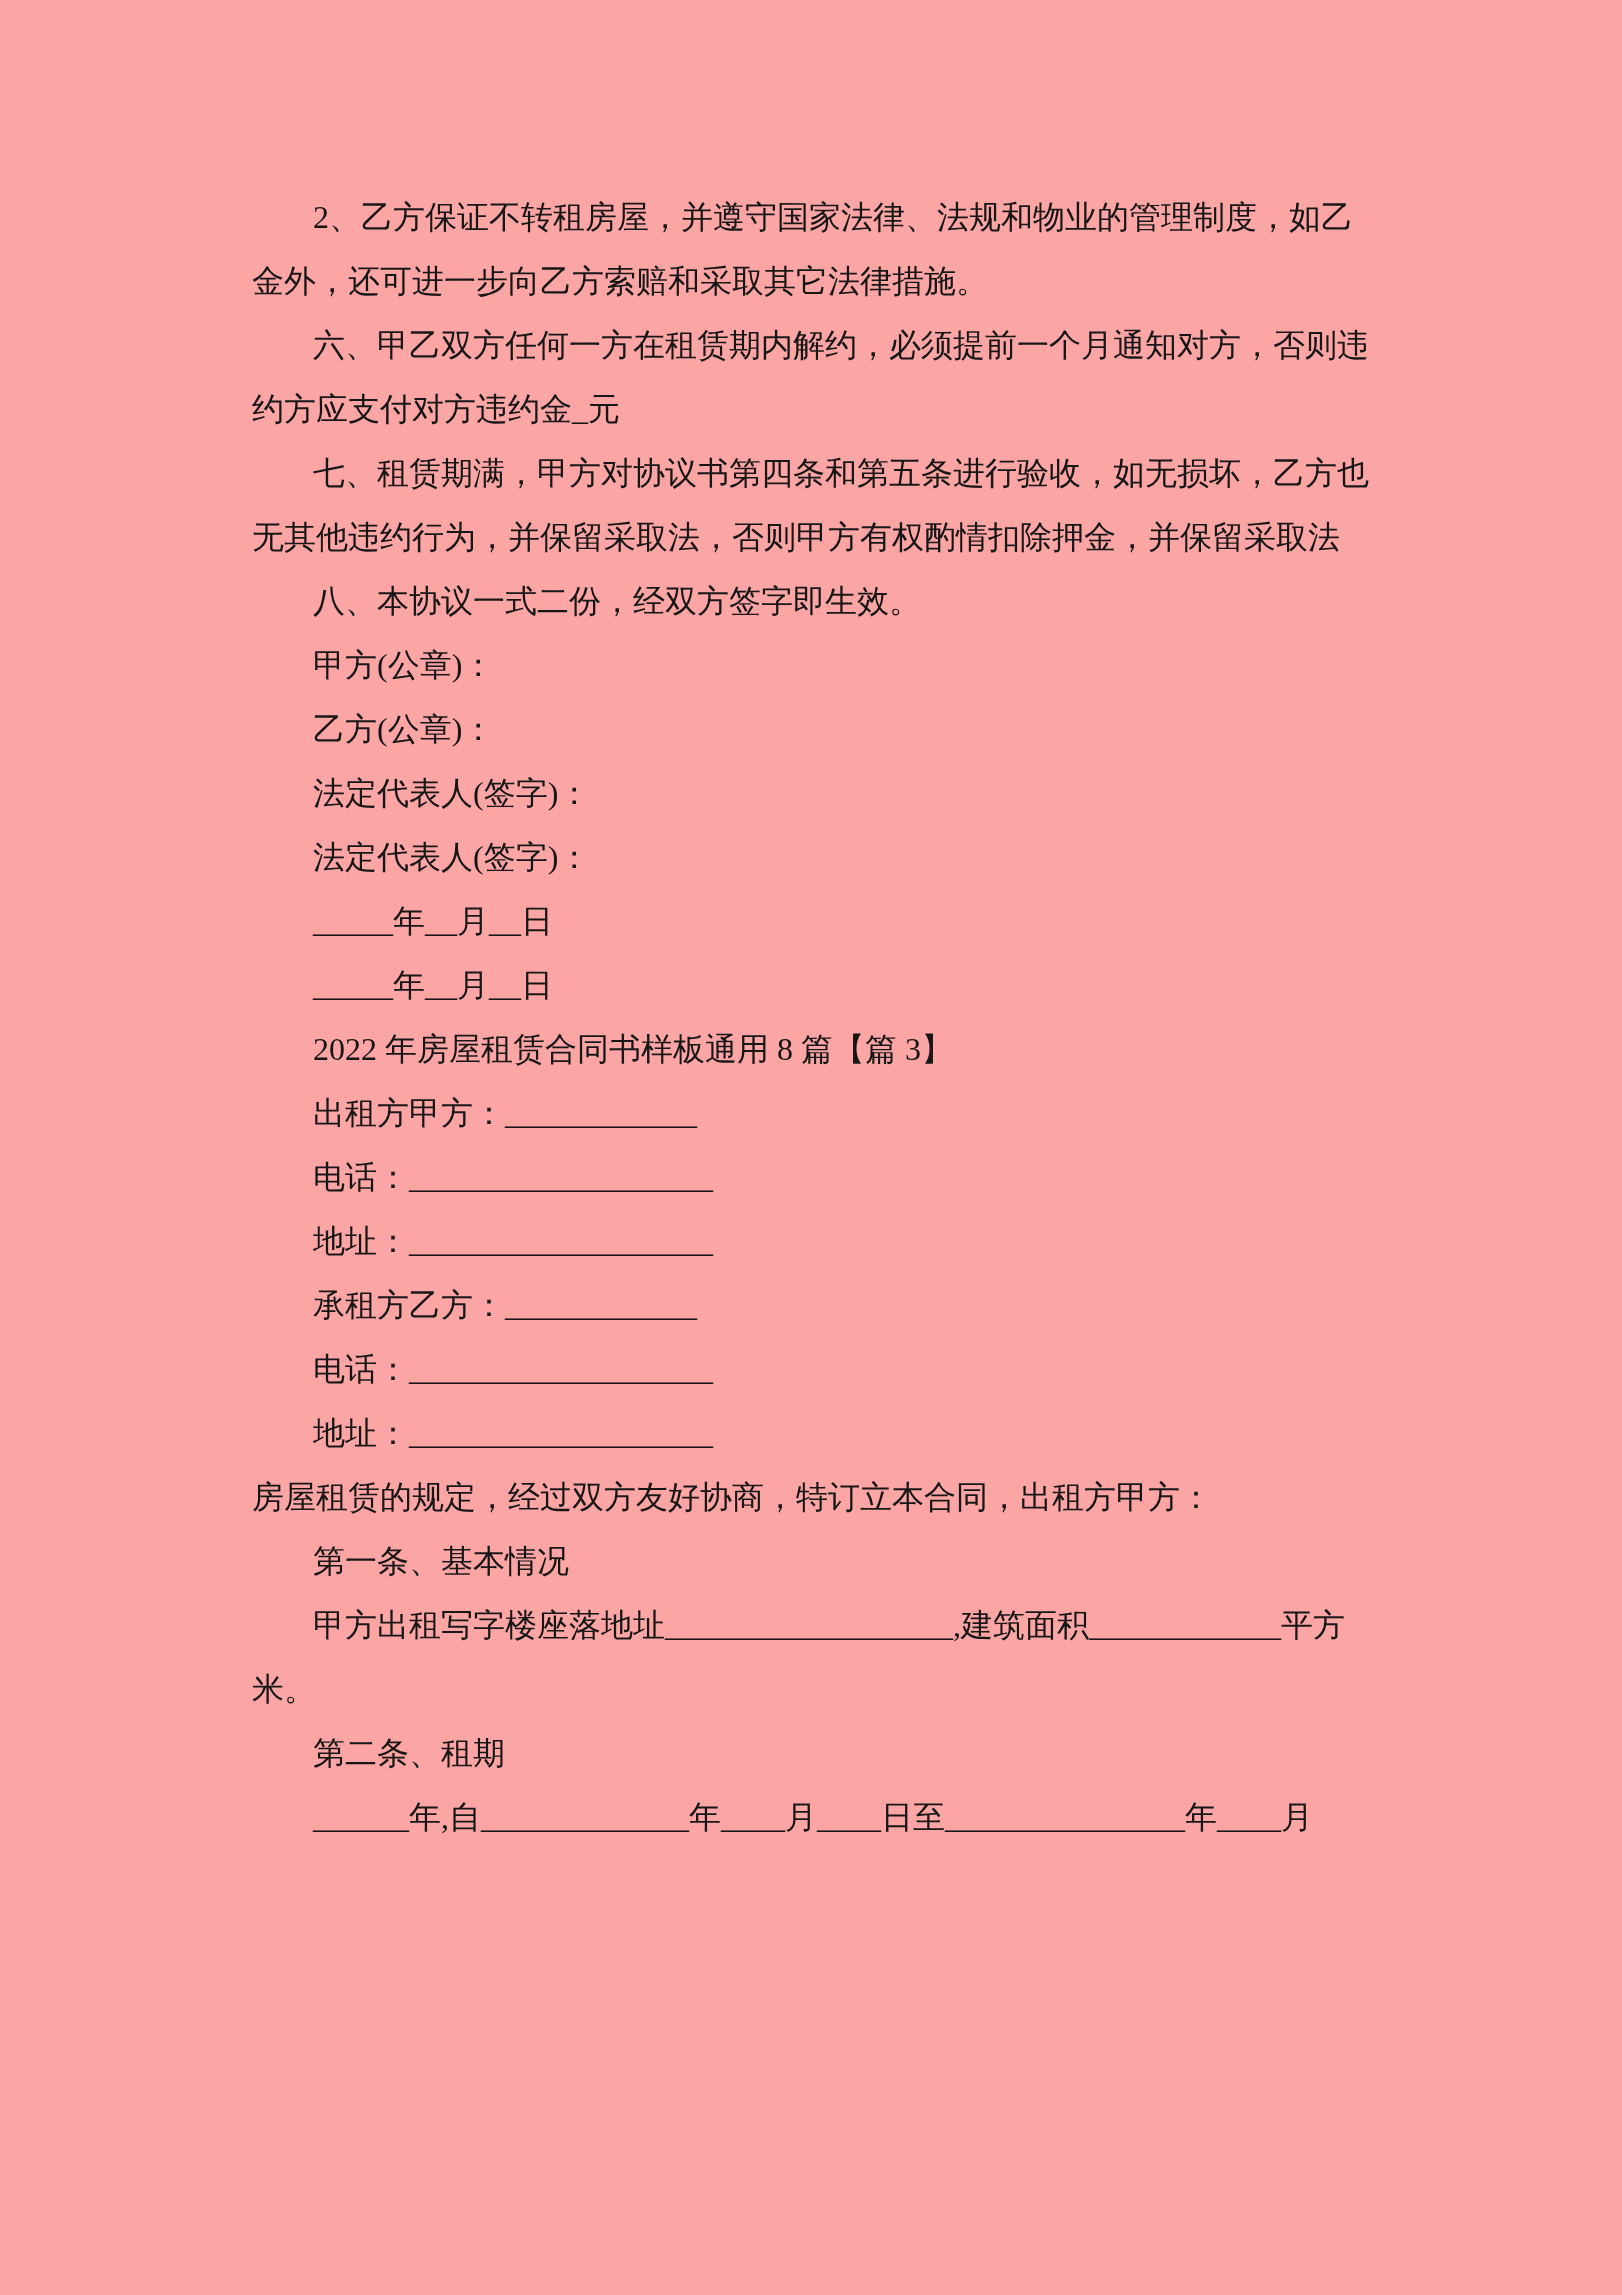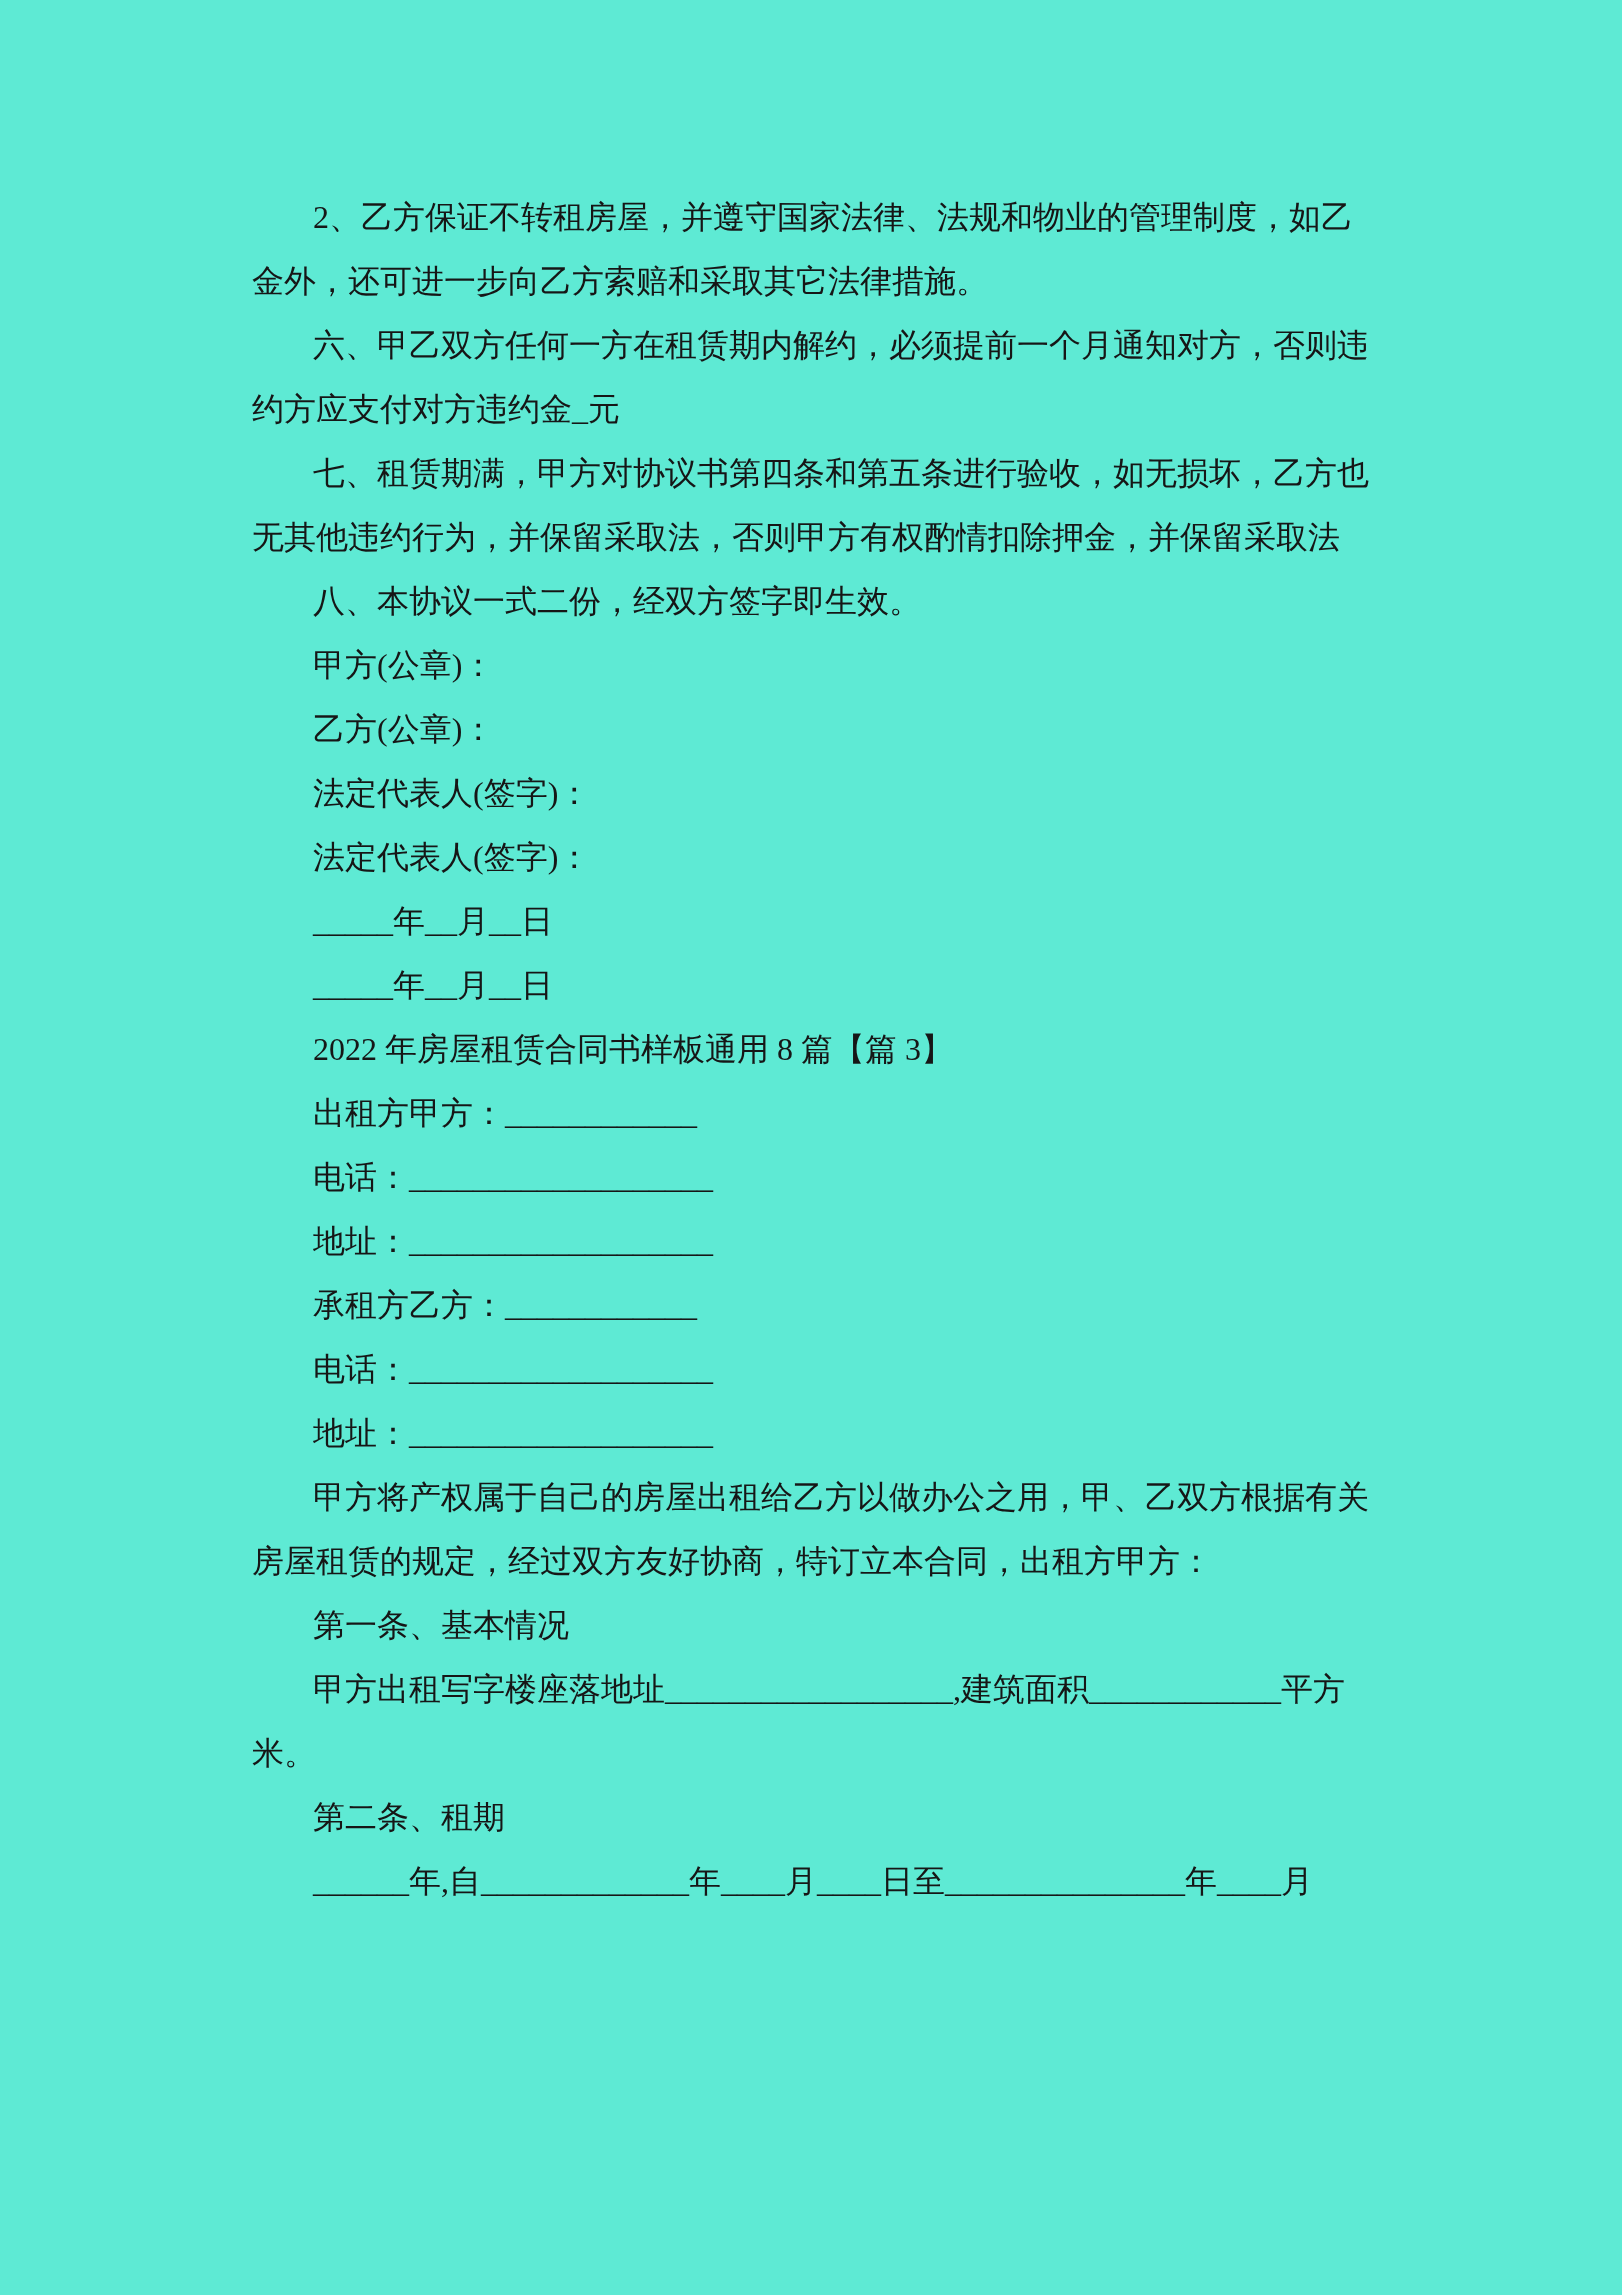--- a/index.html
+++ b/index.html
@@ -28,42 +28,41 @@
     white-space: pre;
     letter-spacing: 0;
   }
   .line.indent {
     text-indent: 61px;
   }
 </style>
 </head>
 <body style="background: rgb(250, 250, 250);">
 
-<main class="page" id="contract-page" style="background: #5eead4; color: rgb(22, 22, 22);">
+<main class="page" id="contract-page" style="background: #fca5a5; color: rgb(22, 22, 22);">
     <div class="line indent">2、乙方保证不转租房屋，并遵守国家法律、法规和物业的管理制度，如乙</div>
     <div class="line">金外，还可进一步向乙方索赔和采取其它法律措施。</div>
     <div class="line indent">六、甲乙双方任何一方在租赁期内解约，必须提前一个月通知对方，否则违</div>
     <div class="line">约方应支付对方违约金_元</div>
     <div class="line indent">七、租赁期满，甲方对协议书第四条和第五条进行验收，如无损坏，乙方也</div>
     <div class="line">无其他违约行为，并保留采取法，否则甲方有权酌情扣除押金，并保留采取法</div>
     <div class="line indent">八、本协议一式二份，经双方签字即生效。</div>
     <div class="line indent">甲方(公章)：</div>
     <div class="line indent">乙方(公章)：</div>
     <div class="line indent">法定代表人(签字)：</div>
     <div class="line indent">法定代表人(签字)：</div>
     <div class="line indent">_____年__月__日</div>
     <div class="line indent">_____年__月__日</div>
     <div class="line indent">2022 年房屋租赁合同书样板通用 8 篇【篇 3】</div>
     <div class="line indent">出租方甲方：____________</div>
     <div class="line indent">电话：___________________</div>
     <div class="line indent">地址：___________________</div>
     <div class="line indent">承租方乙方：____________</div>
     <div class="line indent">电话：___________________</div>
     <div class="line indent">地址：___________________</div>
-    <div class="line indent">甲方将产权属于自己的房屋出租给乙方以做办公之用，甲、乙双方根据有关</div>
     <div class="line">房屋租赁的规定，经过双方友好协商，特订立本合同，出租方甲方：</div>
     <div class="line indent">第一条、基本情况</div>
     <div class="line indent">甲方出租写字楼座落地址__________________,建筑面积____________平方</div>
     <div class="line">米。</div>
     <div class="line indent">第二条、租期</div>
     <div class="line indent">______年,自_____________年____月____日至_______________年____月</div>
   </main>
 
 
 </body></html>

